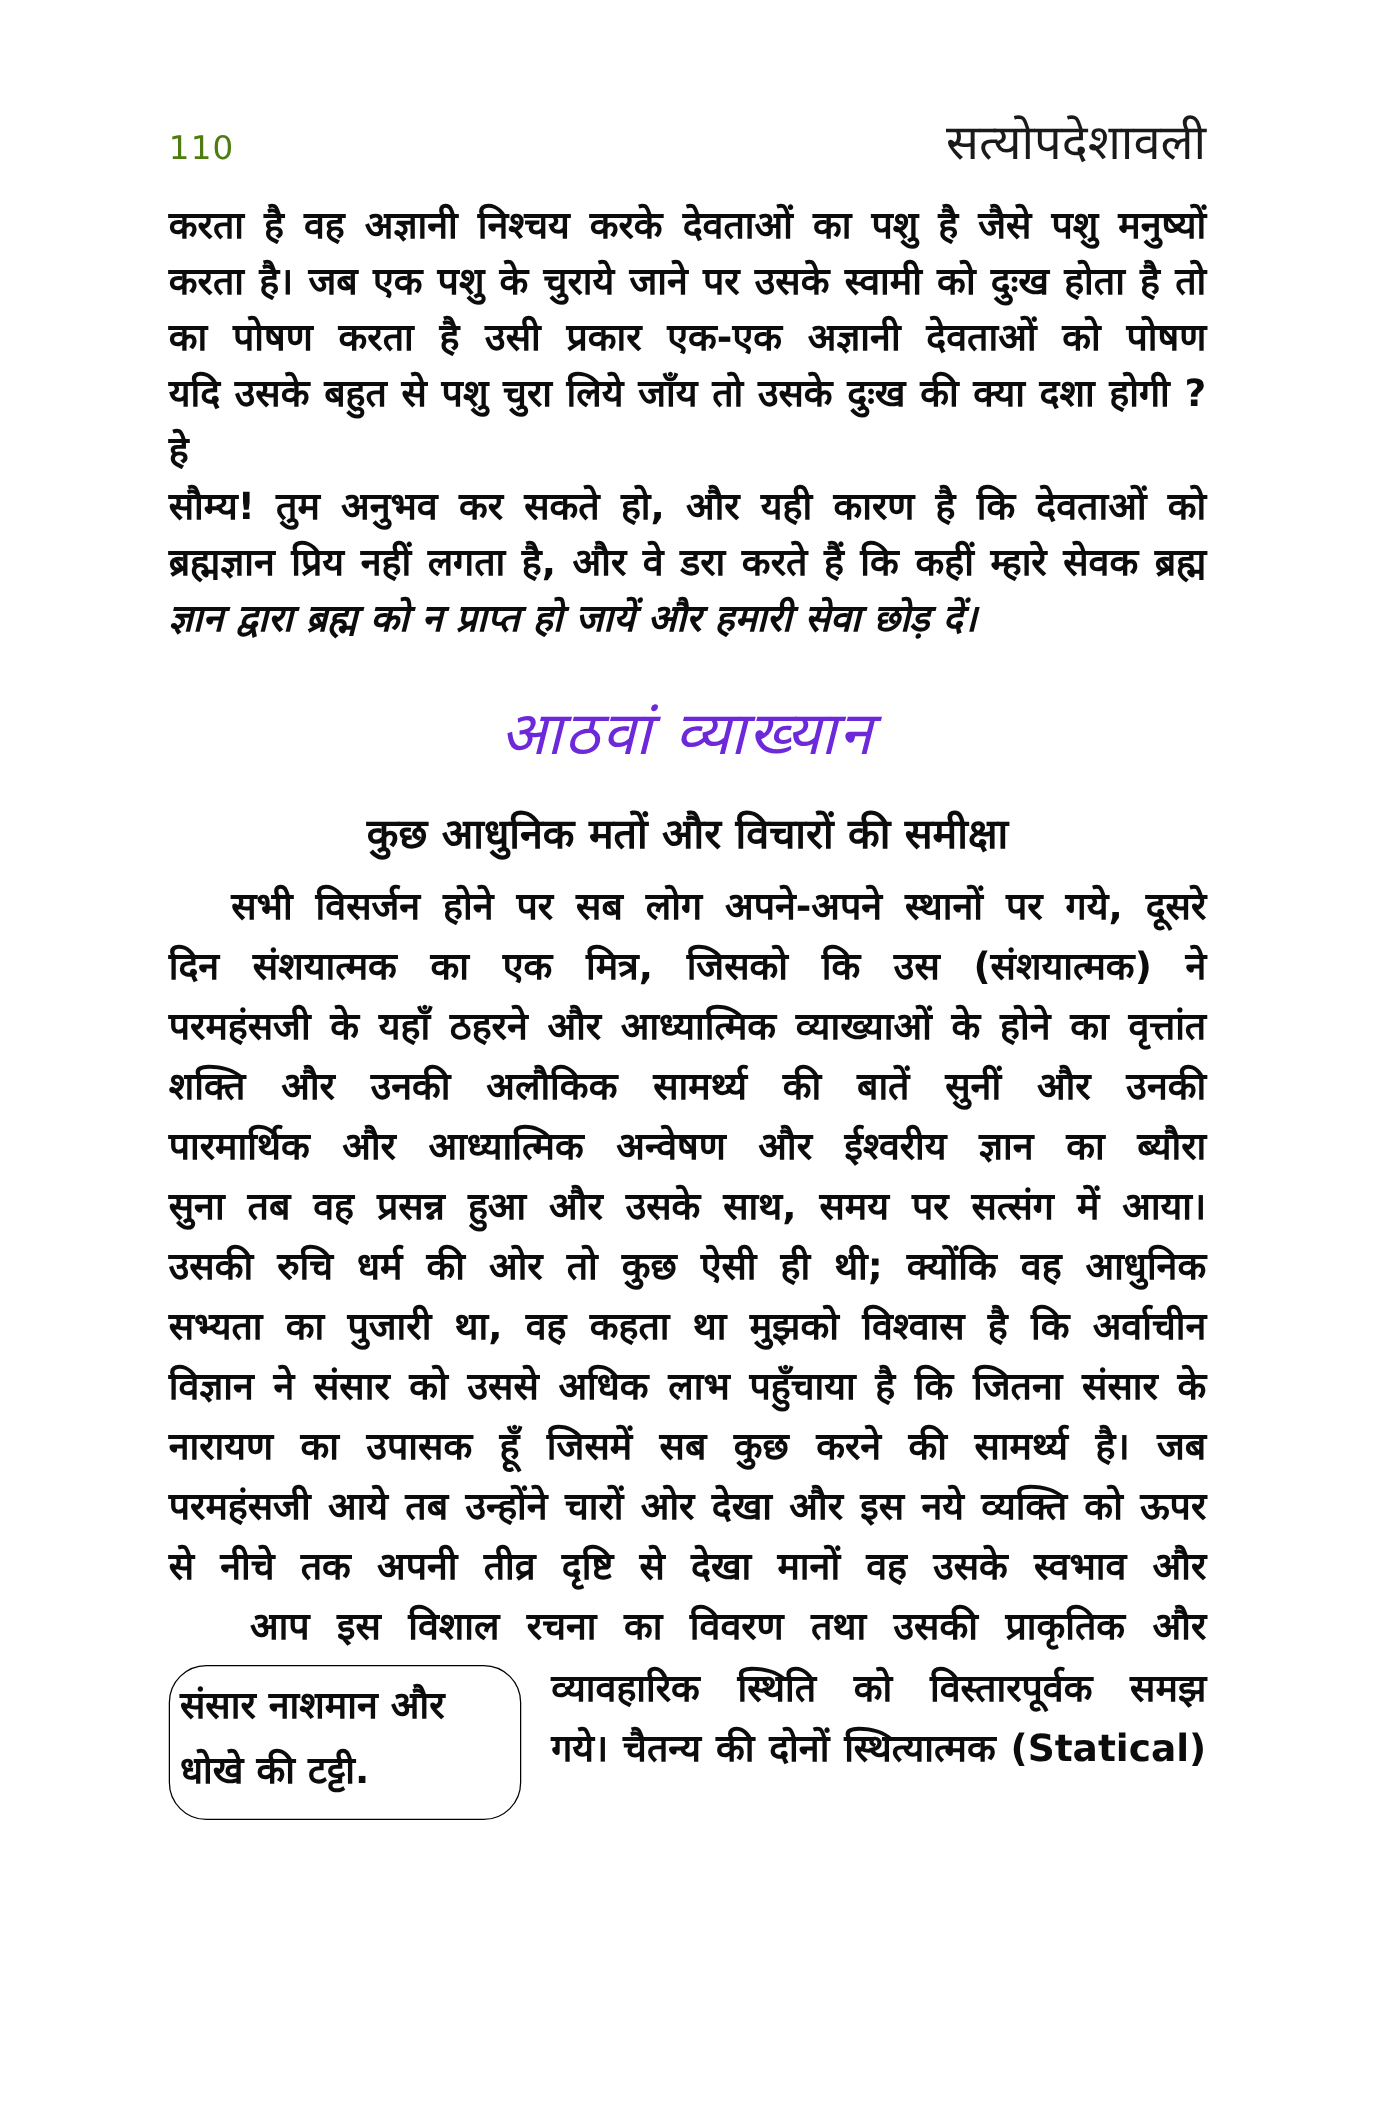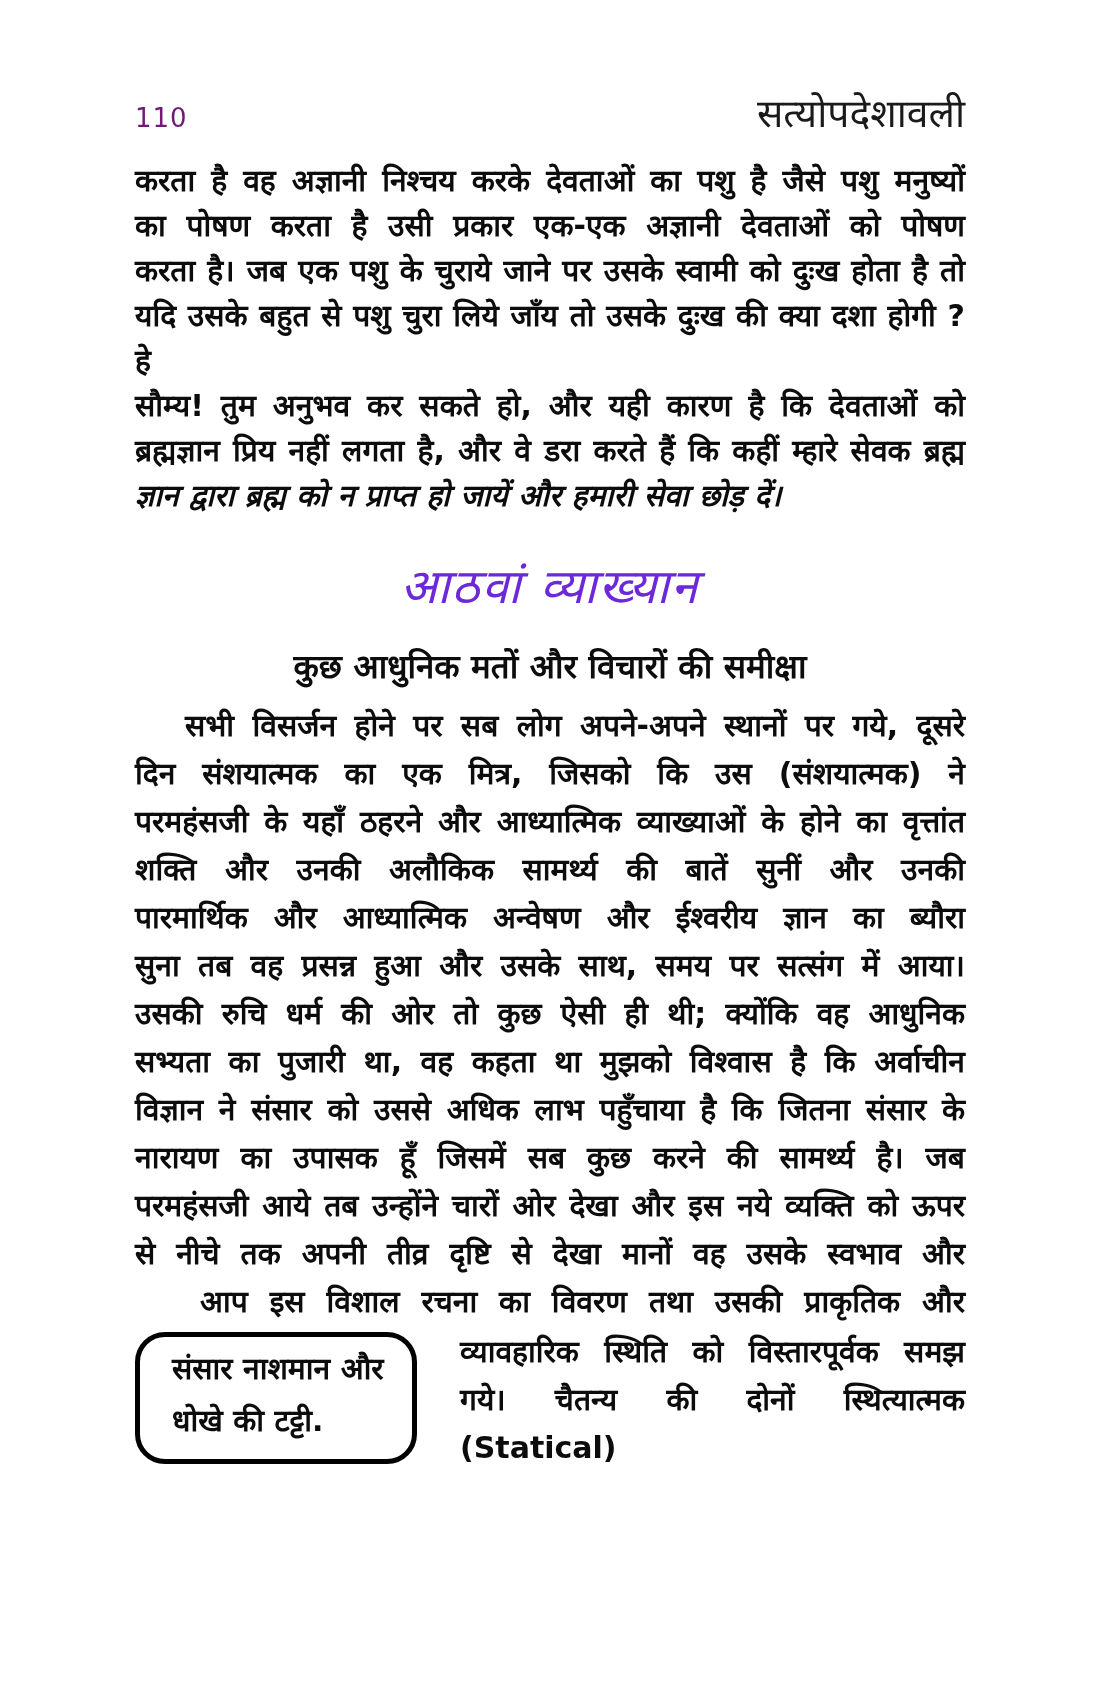--- a/index.html
+++ b/index.html
@@ -22,21 +22,21 @@
   
   .pg-header {
     display: flex;
     justify-content: space-between;
     align-items: baseline;
     margin-bottom: 20px;
   }
   .pg-num {
     font-size: 26px;
     font-weight: 400;
-    color: #701a75;
+    color: #4d7c0f;
     letter-spacing: 1px;
   }
   .book-title {
     font-family: "DejaVu Serif", serif;
     font-size: 39px;
     font-weight: 400;
     color: #1a1a1a;
   }
   
   .bodytext {
@@ -86,51 +86,50 @@
   .flow {
     display: flex;
     align-items: flex-start;
     gap: 24px;
     margin-top: 2px;
   }
   .callout {
     flex: 0 0 auto;
     box-sizing: border-box;
     width: 282px;
-    border: 5px solid #000000;
+    border: 1px solid #000000;
     border-radius: 30px;
-    padding: 6px 16px 12px 32px;
+    padding: 6px 16px 12px 8px;
     margin-top: 4px;
   }
   .callout .cline {
     font-size: 30px;
     font-weight: 600;
     line-height: 52px;
     white-space: nowrap;
   }
   .wrapped {
     flex: 1 1 auto;
     min-width: 0;
-    margin-left: 19px;
   }
 </style>
 </head>
 <body>
 
 <div class="page">
 
   <div class="pg-header">
     <span class="pg-num">110</span>
     <span class="book-title">सत्योपदेशावली</span>
   </div>
 
   <div class="bodytext p1">
     <div class="line jl">करता है वह अज्ञानी निश्चय करके देवताओं का पशु है जैसे पशु मनुष्यों</div>
+    <div class="line jl">करता है। जब एक पशु के चुराये जाने पर उसके स्वामी को दुःख होता है तो</div>
     <div class="line jl">का पोषण करता है उसी प्रकार एक-एक अज्ञानी देवताओं को पोषण</div>
-    <div class="line jl">करता है। जब एक पशु के चुराये जाने पर उसके स्वामी को दुःख होता है तो</div>
     <div class="line jl">यदि उसके बहुत से पशु चुरा लिये जाँय तो उसके दुःख की क्या दशा होगी ? हे</div>
     <div class="line jl">सौम्य! तुम अनुभव कर सकते हो, और यही कारण है कि देवताओं को</div>
     <div class="line jl">ब्रह्मज्ञान प्रिय नहीं लगता है, और वे डरा करते हैं कि कहीं म्हारे सेवक ब्रह्म</div>
     <div class="line ll">ज्ञान द्वारा ब्रह्म को न प्राप्त हो जायें और हमारी सेवा छोड़ दें।</div>
   </div>
 
   <h1 class="chapter-heading">आठवां व्याख्यान</h1>
 
   <h2 class="section-heading">कुछ आधुनिक मतों और विचारों की समीक्षा</h2>
 

